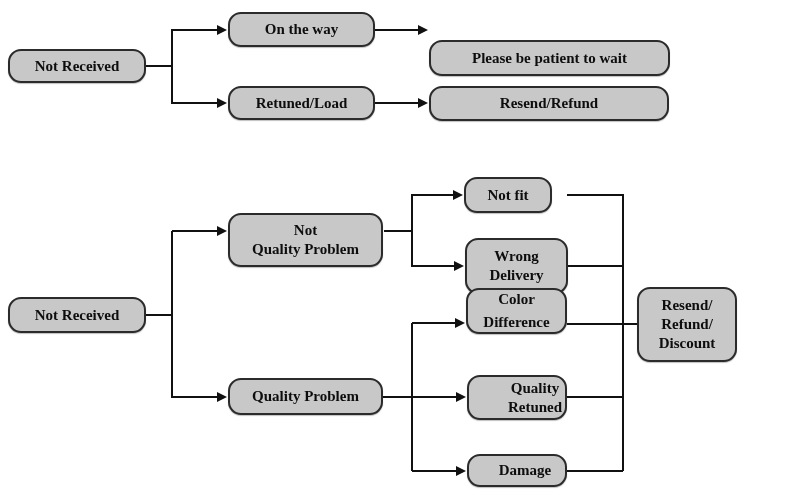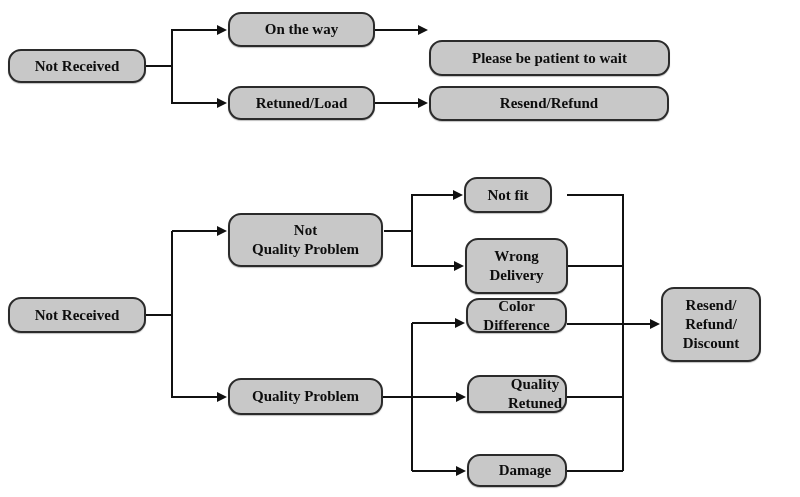--- a/index.html
+++ b/index.html
@@ -45,24 +45,24 @@
   #nr-top      { left: 8px;   top: 49px;  width: 138px; height: 34px; }
   #on-way      { left: 228px; top: 12px;  width: 147px; height: 35px; }
   #ret-load    { left: 228px; top: 86px;  width: 147px; height: 34px; }
   #patient     { left: 429px; top: 12px;  width: 241px; height: 36px; margin-top: 28px; }
   #rr          { left: 429px; top: 86px;  width: 240px; height: 35px; }
   #nr-bot      { left: 8px;   top: 297px; width: 138px; height: 36px; }
   #nqp         { left: 228px; top: 213px; width: 155px; height: 54px; }
   #qp          { left: 228px; top: 378px; width: 155px; height: 37px; }
   #not-fit     { left: 464px; top: 177px; width: 88px; height: 36px; }
   #wrong-del   { left: 465px; top: 238px; width: 103px; height: 56px; }
-  #color-diff  { left: 466px; top: 298px; width: 101px; height: 35px; }
-  #qual-def    { left: 467px; top: 375px; width: 100px; height: 38px; padding-left: 36px; }
+  #color-diff  { left: 466px; top: 288px; width: 101px; height: 46px; justify-content: space-between; }
+  #qual-def    { left: 467px; top: 375px; width: 100px; height: 45px; padding-left: 36px; }
   #damage      { left: 467px; top: 454px; width: 100px; height: 33px; padding-left: 16px; }
-  #rrd         { left: 661px; top: 287px; width: 100px; height: 75px; }
+  #rrd         { left: 637px; top: 287px; width: 100px; height: 75px; }
 </style>
 </head>
 <body>
 
 <div class="canvas">
 
   <svg class="connectors" viewBox="0 0 800 497" xmlns="http://www.w3.org/2000/svg">
     <defs>
       <marker id="arrow" markerUnits="userSpaceOnUse" markerWidth="12" markerHeight="10" refX="1" refY="5" orient="auto">
         <path d="M0,0 L10,5 L0,10 z" fill="#111111"></path>

